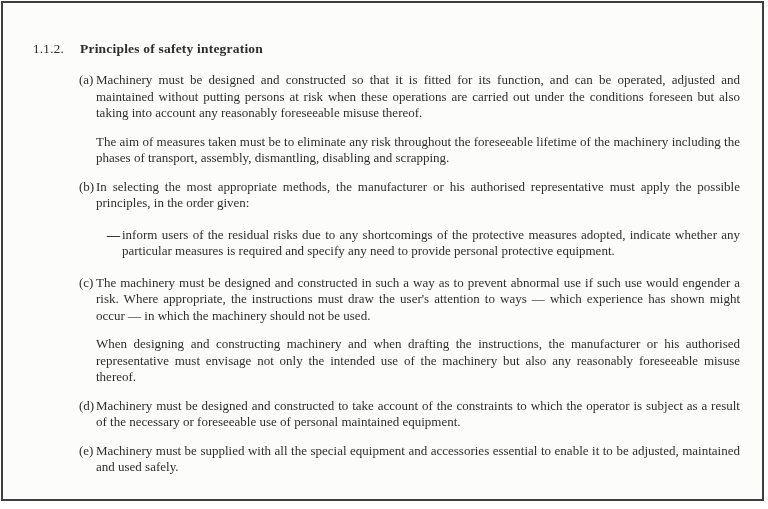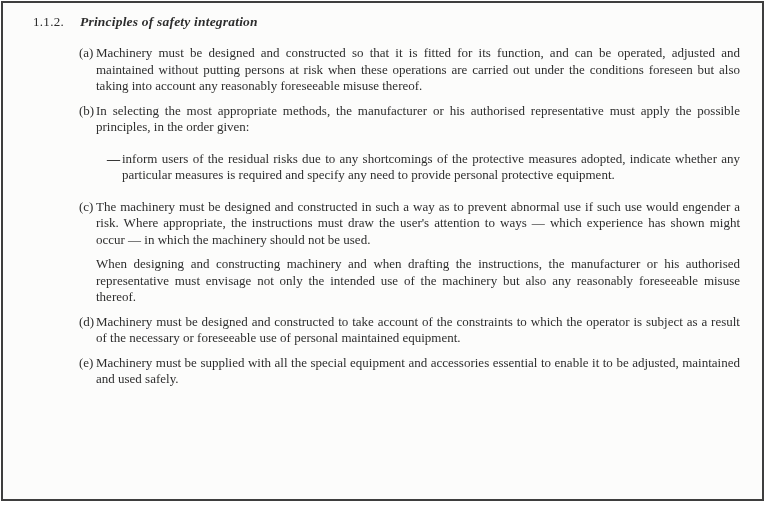--- a/index.html
+++ b/index.html
@@ -40,22 +40,22 @@
   .sec-num {
     width: 47px;
     flex: 0 0 47px;
     font-size: 13px;
     letter-spacing: 0.3px;
   }
 
   .sec-title {
     font-size: 13.5px;
     font-weight: bold;
-    font-style: italic;
     letter-spacing: 0.2px;
+    margin-top: 27px;
   }
 
   .doc-body {
     margin-top: 15px;
     color: #2e2e2e;
     font-size: 13px;
     line-height: 16.5px;
   }
 
   .clause {
@@ -66,21 +66,21 @@
 
   .clause-label {
     position: absolute;
     left: 0;
     top: 0;
   }
 
   .clause p {
     text-align: justify;
     text-justify: inter-word;
-    margin: 4px 0 8px 0;
+    margin: 12px 0 8px 0;
   }
 
   .dash-list {
     margin-left: 11px;
   }
 
   .dash-item {
     position: relative;
     padding-left: 15px;
     margin: 0 0 15px 0;
@@ -103,20 +103,21 @@
     <div class="heading-row">
       <span class="sec-num">1.1.2.</span>
       <span class="sec-title">Principles of safety integration</span>
     </div>
 
     <div class="doc-body">
 
       <div class="clause">
         <span class="clause-label">(a)</span>
         <p>Machinery must be designed and constructed so that it is fitted for its function, and can be operated, adjusted and maintained without putting persons at risk when these operations are carried out under the conditions foreseen but also taking into account any reasonably foreseeable misuse thereof.</p>
+        <p>The aim of measures taken must be to eliminate any risk throughout the foreseeable lifetime of the machinery including the phases of transport, assembly, dismantling, disabling and scrapping.</p>
       </div>
 
       <div class="clause">
         <span class="clause-label">(b)</span>
         <p>In selecting the most appropriate methods, the manufacturer or his authorised representative must apply the possible principles, in the order given:</p>
 
         <div class="dash-list">
           <div class="dash-item">
             <span class="dash-marker">—</span>
           </div>

